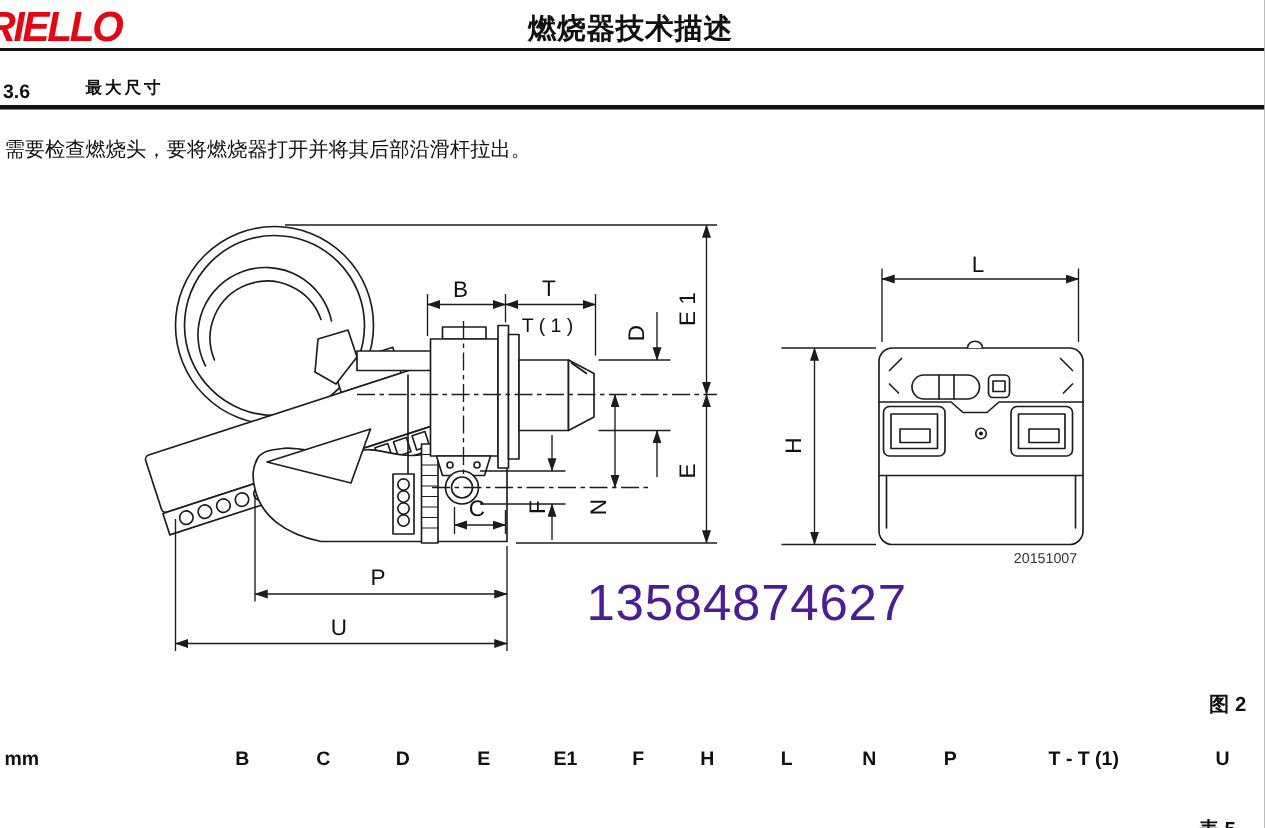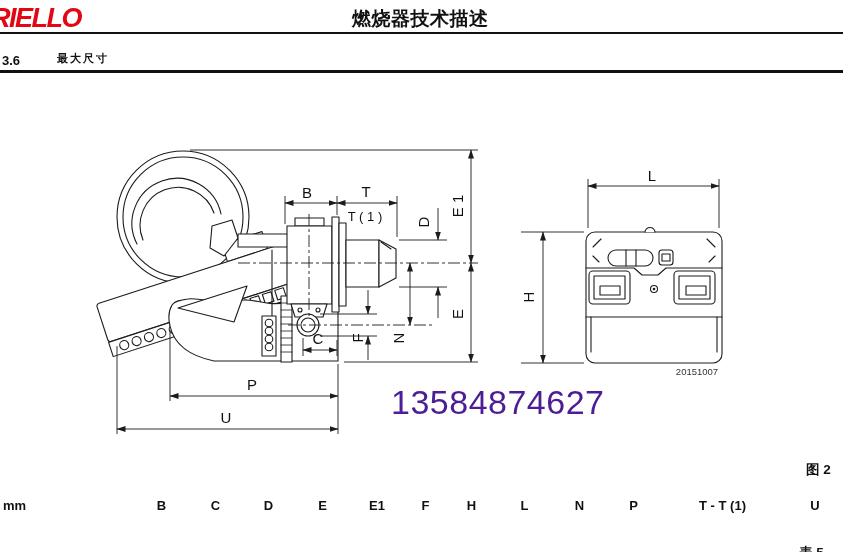--- a/index.html
+++ b/index.html
@@ -43,20 +43,21 @@
 
   <div class="abs logo">RIELLO</div>
   <div class="abs doc-title">燃烧器技术描述</div>
   <div class="abs rule-thin"></div>
 
   <div class="abs sec-num">3.6</div>
   <div class="abs sec-title">最大尺寸</div>
   <div class="abs rule-thick"></div>
 
   <div class="abs para">
+    <div>需要检查燃烧头，要将燃烧器打开并将其后部沿滑杆拉出。</div>
   </div>
 
   <svg class="abs" style="left:0;top:130px;" width="843" height="330" viewBox="0 130 843 330">
     <defs>
       <marker id="ah" markerWidth="10" markerHeight="8" refX="8.5" refY="3" orient="auto-start-reverse" markerUnits="userSpaceOnUse">
         <path d="M0,0 L9,3 L0,6 Z" fill="#1c1c1c"></path>
       </marker>
     </defs>
 
     <g stroke="#1c1c1c" stroke-width="1.1" fill="none" stroke-linejoin="round" stroke-linecap="round">

